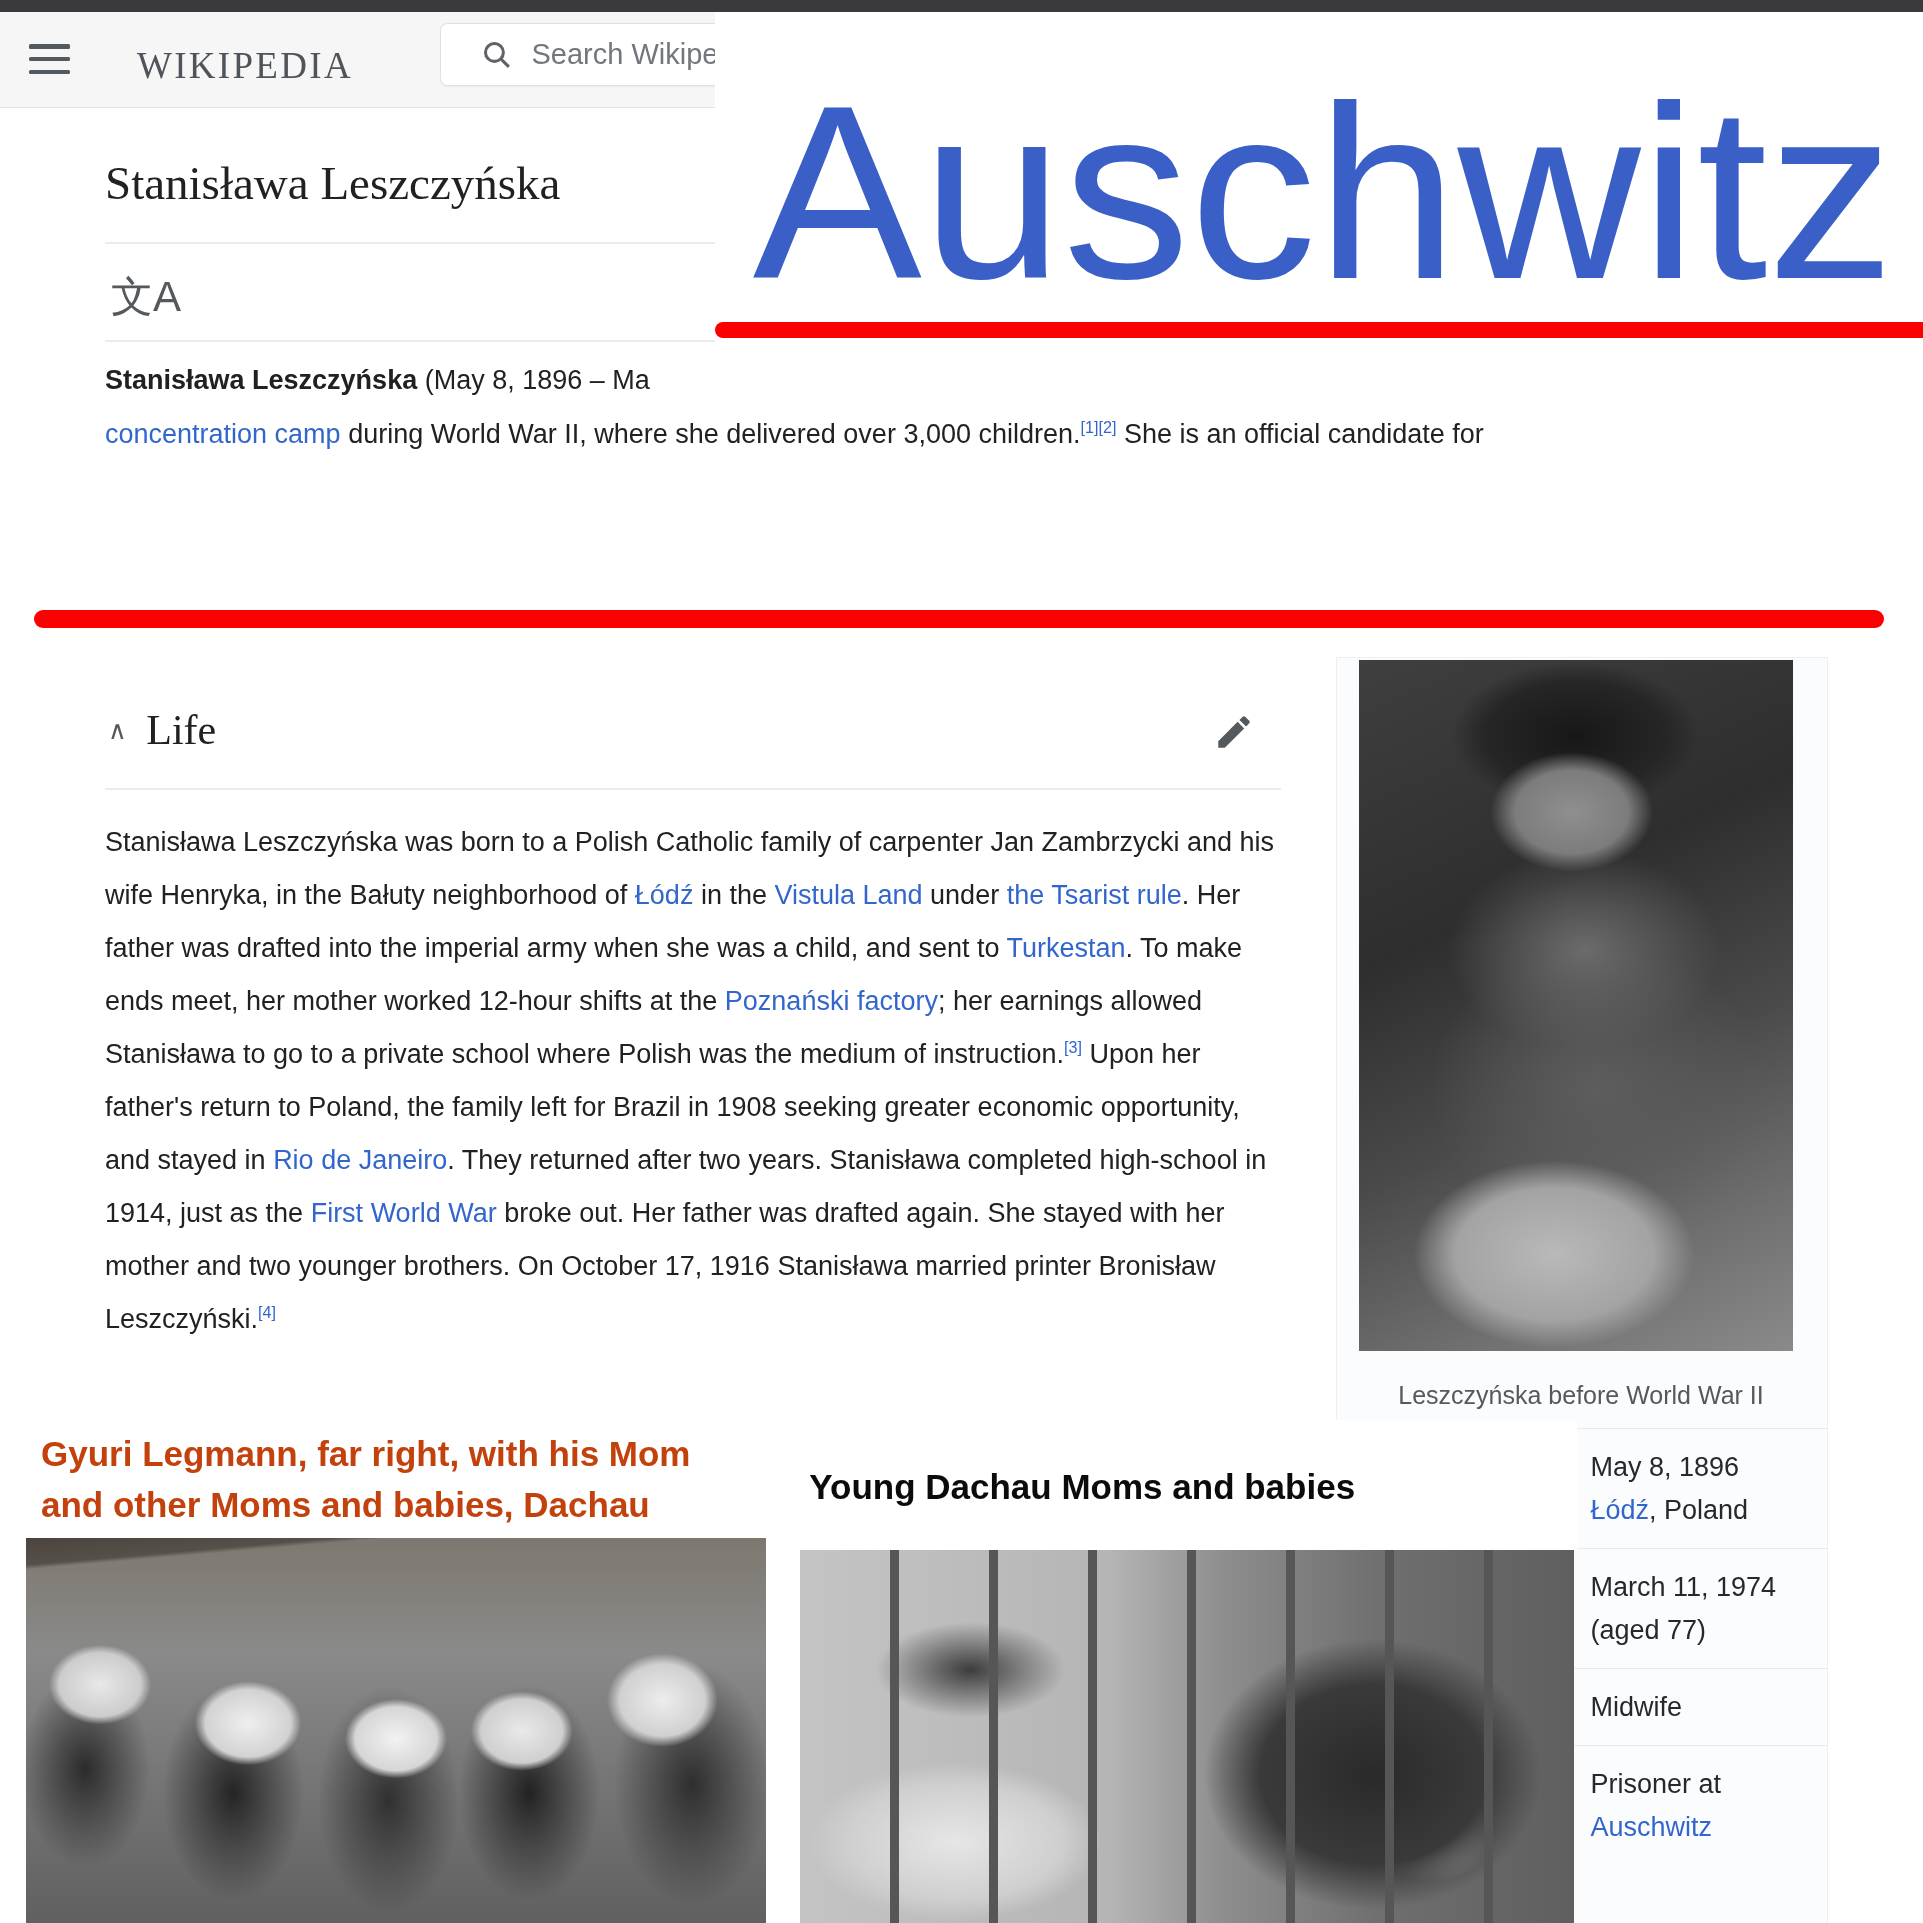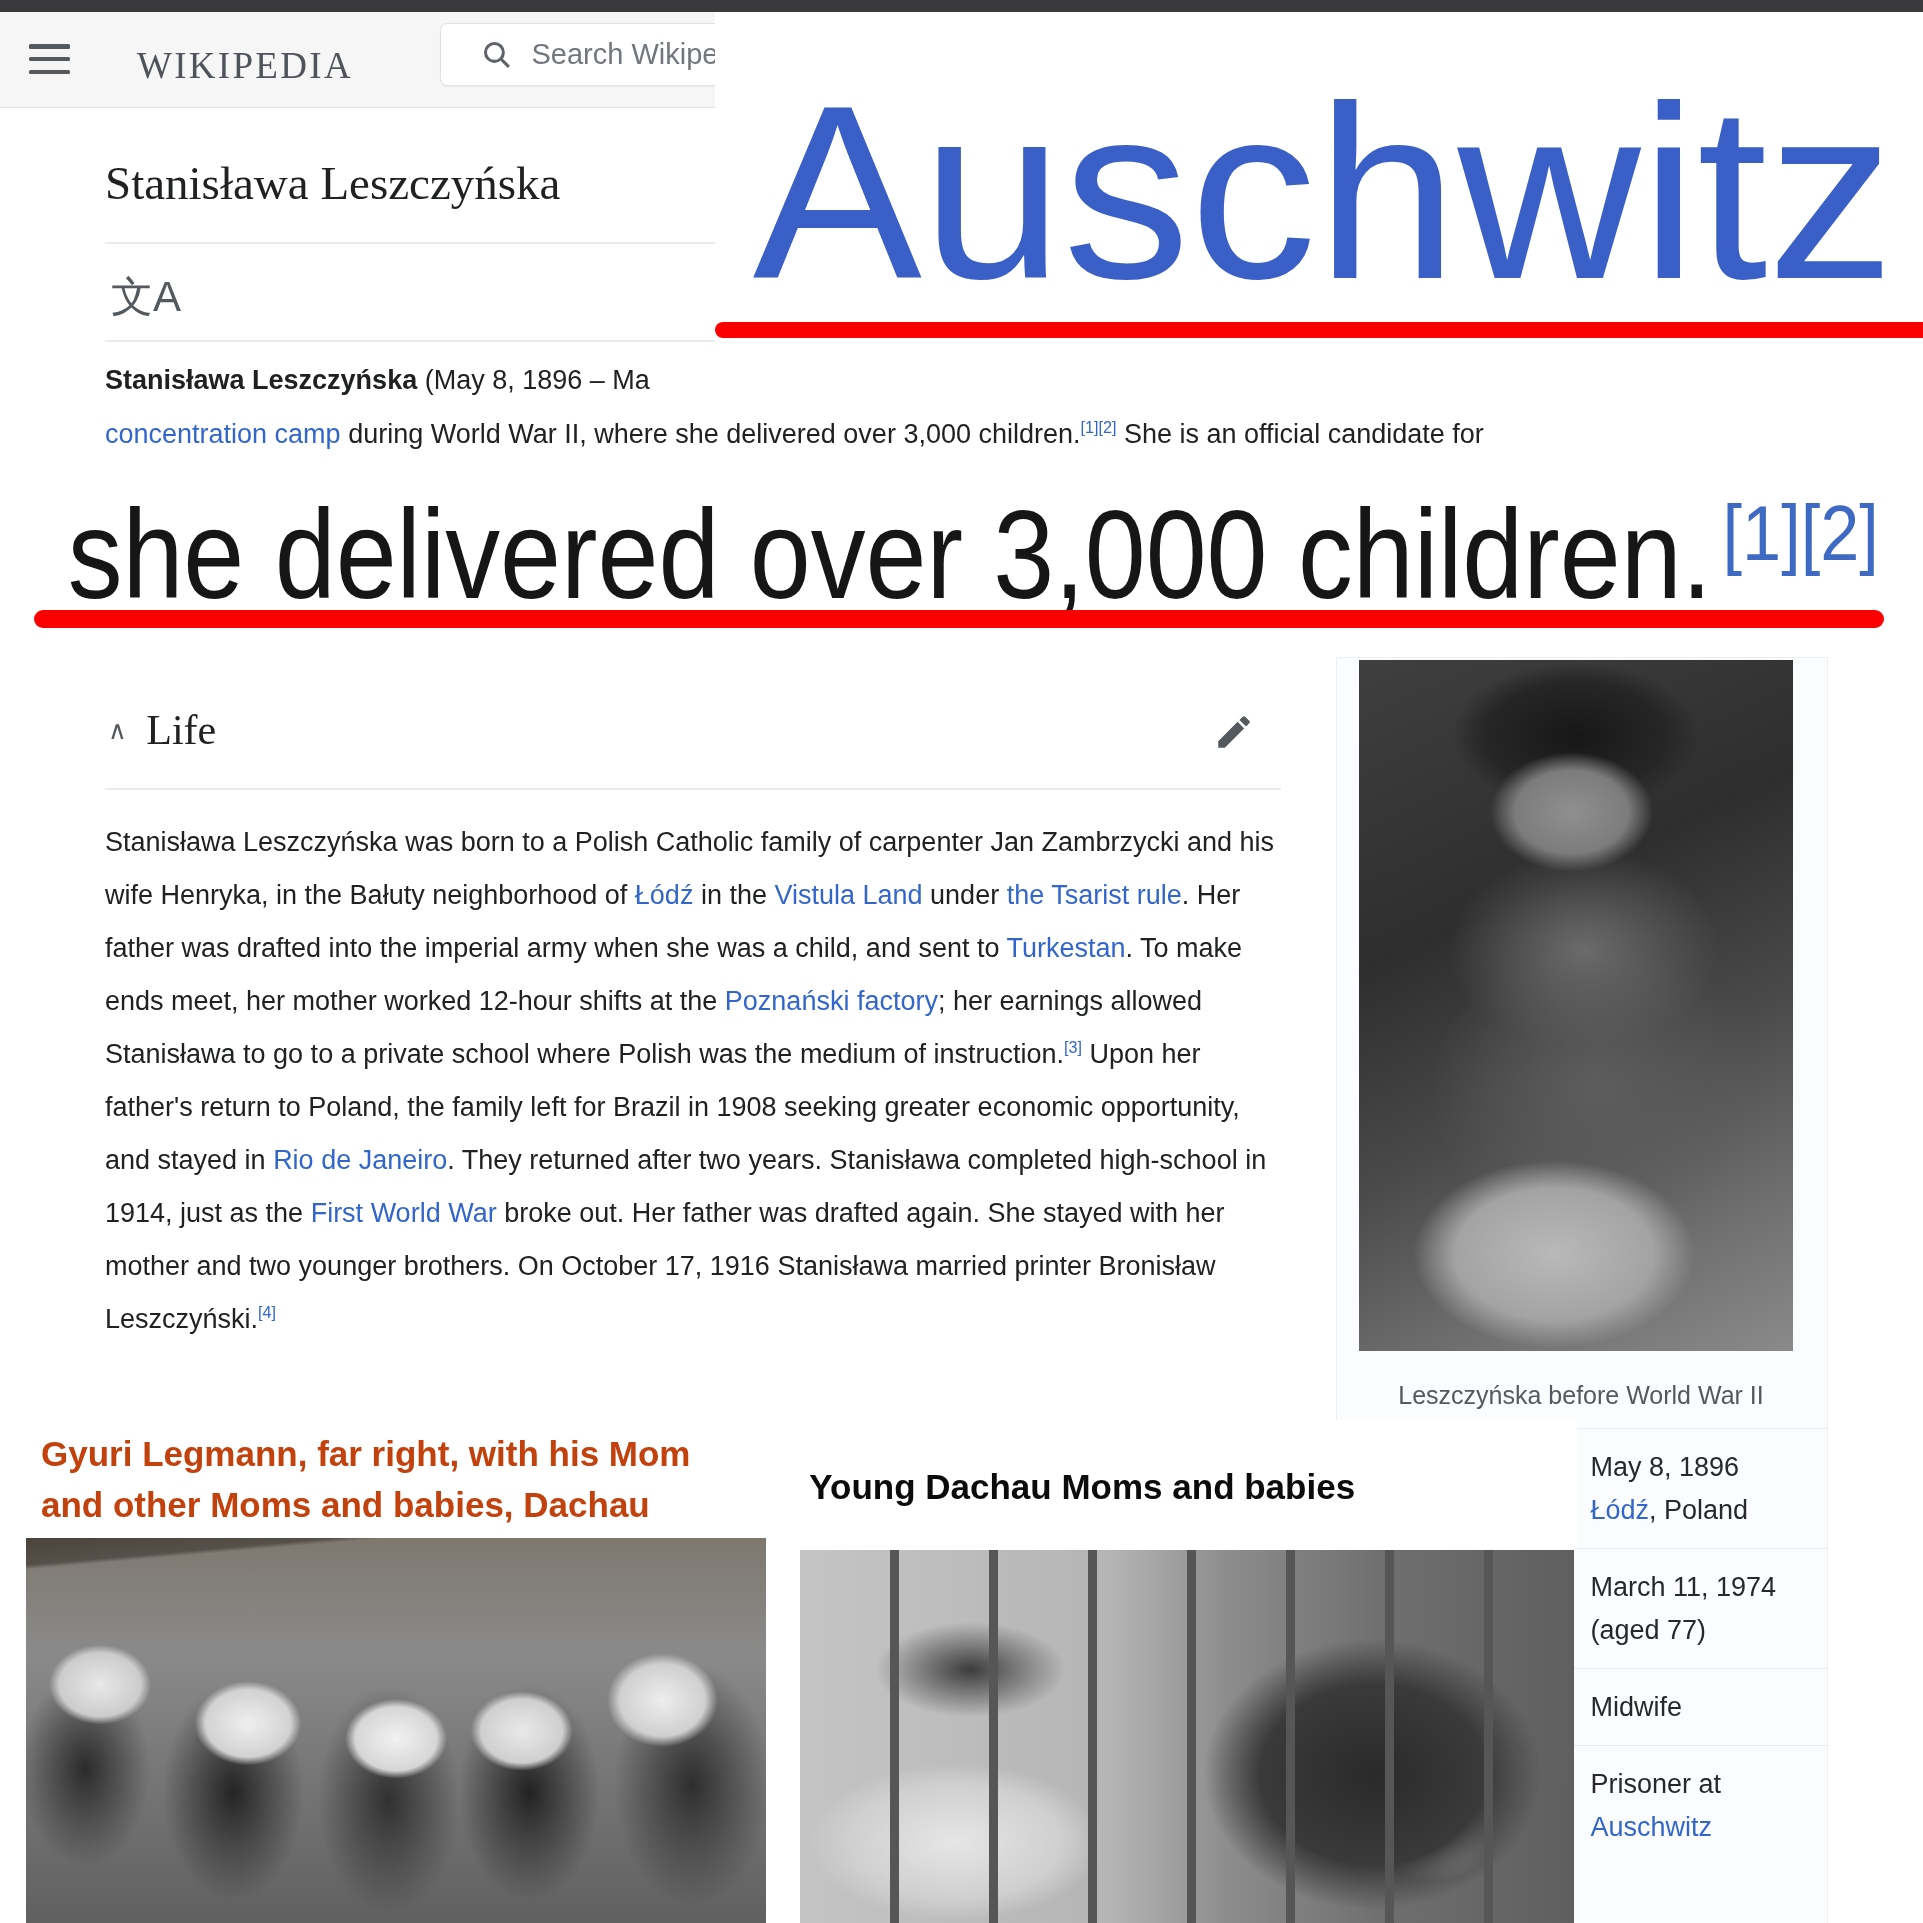--- a/index.html
+++ b/index.html
@@ -163,26 +163,20 @@
   <div id="div3" class="abs divider"></div>
   <div id="lifepara" class="abs"><span>Stanisława Leszczyńska was born to a Polish Catholic family of carpenter Jan Zambrzycki and his wife Henryka, in the Bałuty neighborhood of </span><span class="wlink">Łódź</span><span> in the </span><span class="wlink">Vistula Land</span><span> under </span><span class="wlink">the Tsarist rule</span><span>. Her father was drafted into the imperial army when she was a child, and sent to </span><span class="wlink">Turkestan</span><span>. To make ends meet, her mother worked 12-hour shifts at the </span><span class="wlink">Poznański factory</span><span>; her earnings allowed Stanisława to go to a private school where Polish was the medium of instruction.</span><sup class="ref">[3]</sup><span> Upon her father's return to Poland, the family left for Brazil in 1908 seeking greater economic opportunity, and stayed in </span><span class="wlink">Rio de Janeiro</span><span>. They returned after two years. Stanisława completed high-school in 1914, just as the </span><span class="wlink">First World War</span><span> broke out. Her father was drafted again. She stayed with her mother and two younger brothers. On October 17, 1916 Stanisława married printer Bronisław Leszczyński.</span><sup class="ref">[4]</sup></div>
 
   <div id="ovA" class="abs overlaybox">
     <svg width="1208" height="398" viewBox="0 0 1608 530">
       <text x="50" y="355" font-size="330" fill="#3a60c8" textLength="1520" lengthAdjust="spacingAndGlyphs">Auschwitz</text>
     </svg>
   </div>
   <div id="redline1" class="abs"></div>
 
-  <div id="ovQ" class="abs overlaybox">
-    <svg width="1924" height="200" viewBox="0 0 2560 266">
-      <text x="90" y="187" font-size="168" fill="#161616" textLength="2188" lengthAdjust="spacingAndGlyphs">she delivered over 3,000 children.</text>
-      <text x="2292" y="137" font-size="104" fill="#3f6ac4" textLength="208" lengthAdjust="spacingAndGlyphs">[1][2]</text>
-    </svg>
-  </div>
   <div id="redline2" class="abs"></div>
 
   <div id="cap1" class="abs">
     <div class="cl" style="top:4.5px;">Gyuri Legmann, far right, with his Mom</div>
     <div class="cl" style="top:56px;text-align:right;">and other Moms and babies, Dachau</div>
   </div>
   <div id="photo1" class="abs"></div>
 
   <div id="cap2" class="abs">
     <div class="cl">Young Dachau Moms and babies</div>

